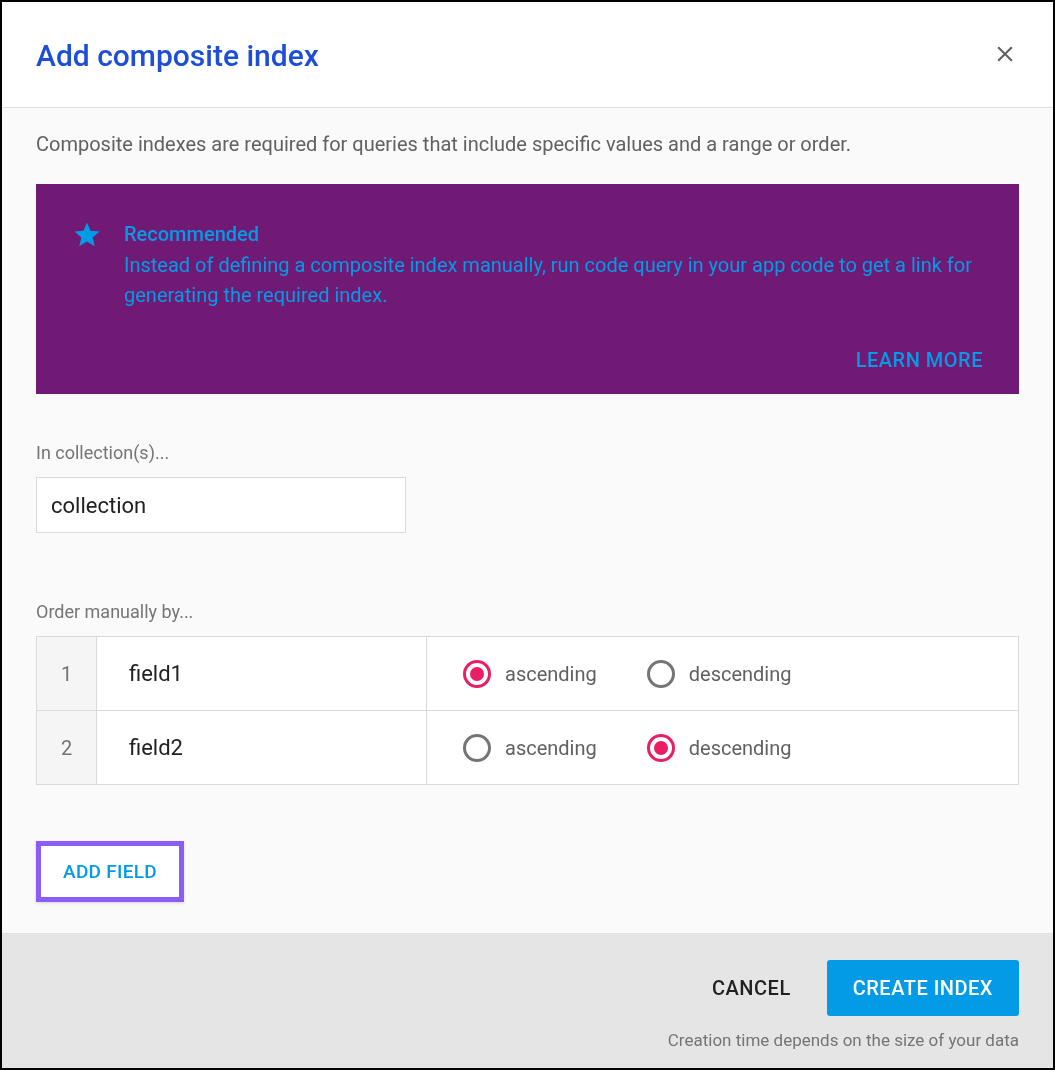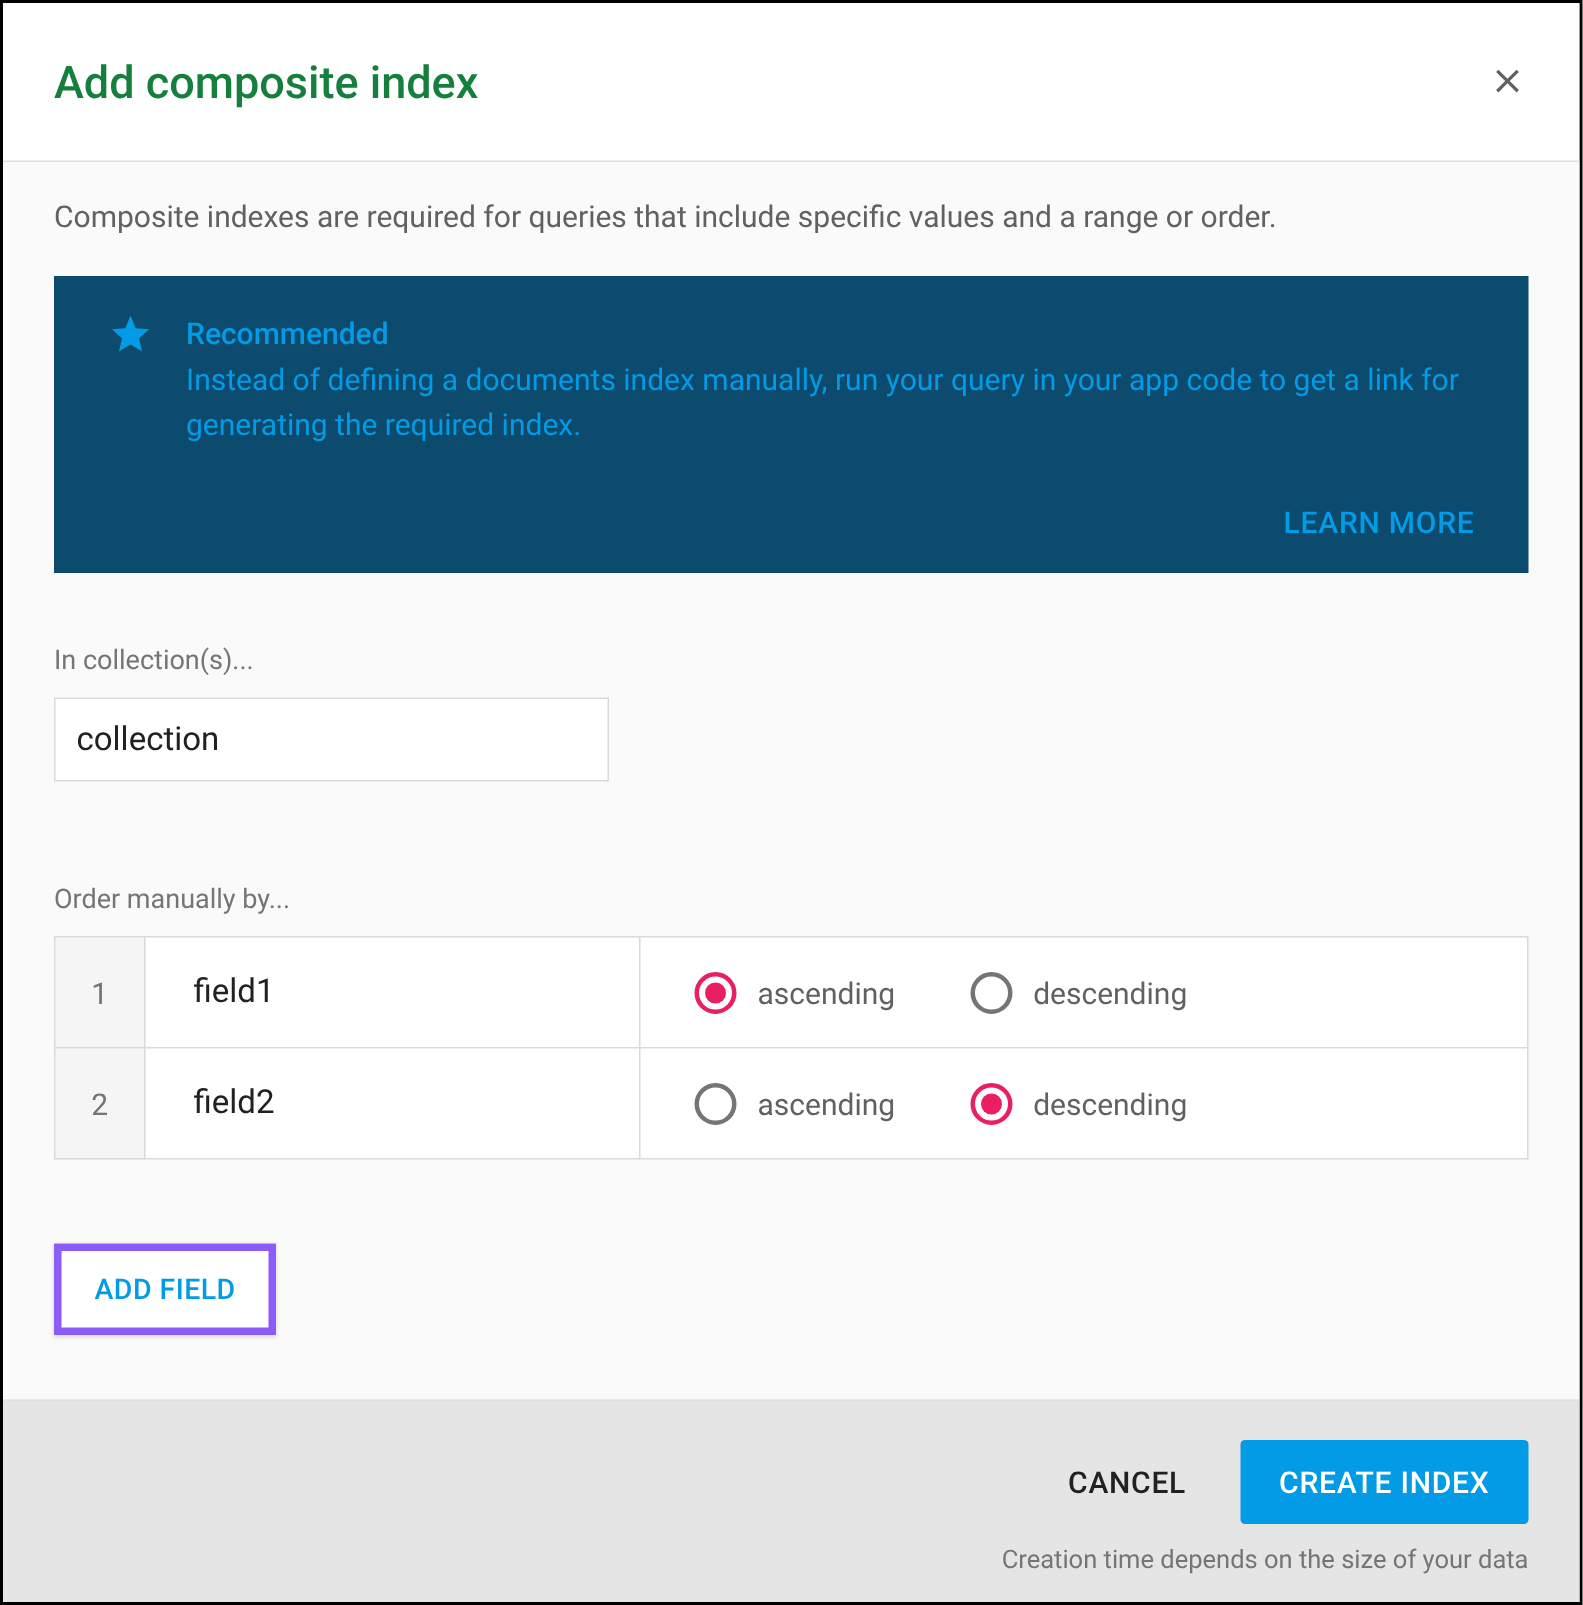--- a/index.html
+++ b/index.html
@@ -25,21 +25,21 @@
     .dialog-header {
       display: flex;
       align-items: center;
       justify-content: space-between;
       padding: 36px 34px 34px 34px;
       border-bottom: 1px solid #e0e0e0;
     }
     .dialog-title {
       font-size: 30px;
       font-weight: 500;
-      color: #15803d;
+      color: #1d4ed8;
     }
     .close-btn {
       width: 28px;
       height: 28px;
       cursor: pointer;
       color: #616161;
       display: flex;
       align-items: center;
       justify-content: center;
     }
@@ -52,22 +52,22 @@
       padding: 24px 34px 30px 34px;
       background: #fafafa;
       overflow-y: auto;
     }
     .description {
       font-size: 20px;
       color: #616161;
       margin-bottom: 28px;
     }
     .recommendation-box {
-      background: #0c4a6e;
-      padding: 26px 36px 22px 36px;
+      background: #701a75;
+      padding: 38px 36px 22px 36px;
       margin-bottom: 48px;
     }
     .rec-top {
       display: flex;
       gap: 22px;
     }
     .star-icon {
       color: #039be5;
       flex-shrink: 0;
       margin-top: -2px;
@@ -272,21 +272,21 @@
 
     <div class="recommendation-box">
       <div class="rec-top">
         <span class="star-icon">
           <svg viewBox="0 0 24 24">
               <path d="M12 17.27 18.18 21l-1.64-7.03L22 9.24l-7.19-.61L12 2 9.19 8.63 2 9.24l5.46 4.73L5.82 21z"></path>
             </svg>
         </span>
         <div class="rec-text">
           <div class="rec-title">Recommended</div>
-          <div class="rec-body">Instead of defining a documents index manually, run your query in your app code to get a link for generating the required index.</div>
+          <div class="rec-body">Instead of defining a composite index manually, run code query in your app code to get a link for generating the required index.</div>
         </div>
       </div>
       <div class="rec-action">
         <a class="learn-more">LEARN MORE</a>
       </div>
     </div>
 
     <div>
       <div class="field-label">In collection(s)...</div>
       <input type="text" class="collection-input" value="collection" style="">

